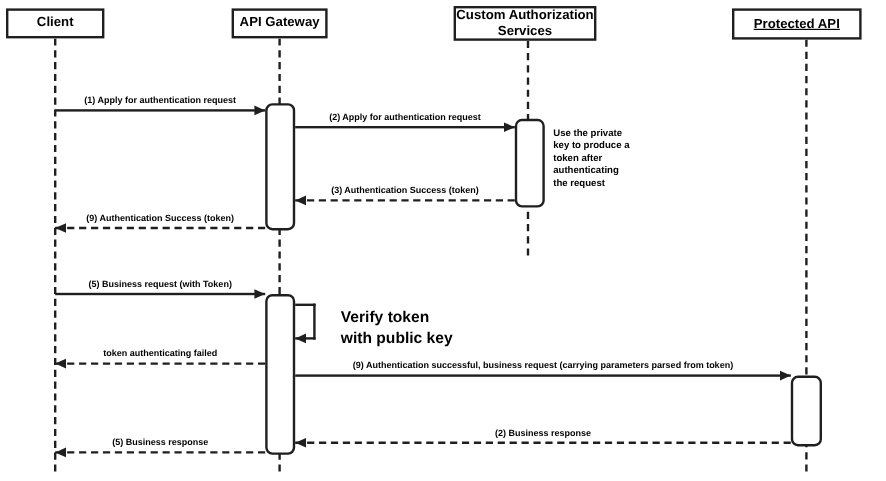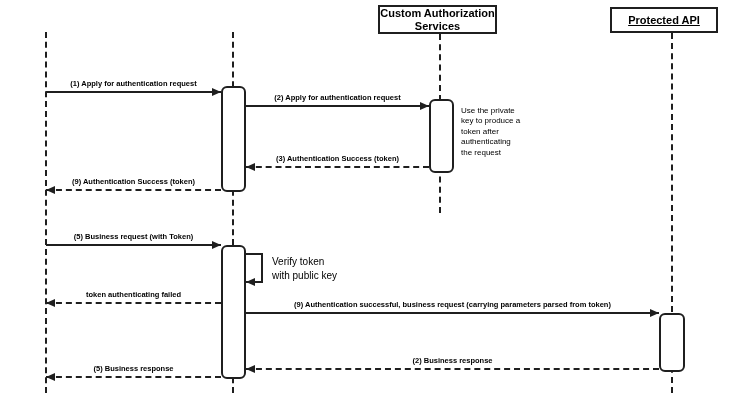--- a/index.html
+++ b/index.html
@@ -65,42 +65,44 @@
   #m7   { left:246px; top:368px; width:413px; }
   #m8   { left:46px;  top:376px; width:175px; }
 
   
   .self-loop {
     position:absolute; left:246px; top:253px; width:17px; height:30px; z-index:3;
     border:2px solid var(--stroke,#1f1f1f); border-left:none;
   }
   .self-loop .arr.left { top:auto; left:0; bottom:-5px; }
   .self-label {
-    position:absolute; left:272px; top:255px; z-index:3;
-    font-size:10px; font-weight:normal; color:#000;
+    position:absolute; left:284px; top:255px; z-index:3;
+    font-size:13px; font-weight:bold; color:#000;
     white-space:pre-line; line-height:1.35;
   }
 
   
   .note {
     position:absolute; left:461px; top:106px; width:84px; z-index:3;
-    font-size:8px; font-weight:normal; color:#000;
+    font-size:8px; font-weight:bold; color:#000;
     white-space:pre-line; line-height:1.3;
   }
 </style>
 </head>
 <body>
 
 <div class="canvas">
 
   <div class="lifeline" id="ll-client"></div>
   <div class="lifeline" id="ll-gateway"></div>
   <div class="lifeline" id="ll-cas"></div>
   <div class="lifeline" id="ll-papi"></div>
 
+  <div class="participant" id="p-client">Client</div>
+  <div class="participant" id="p-gateway">API Gateway</div>
   <div class="participant" id="p-cas">Custom Authorization
 Services</div>
   <div class="participant" id="p-papi">Protected API</div>
 
   <div class="activation" id="act-gw-1"></div>
   <div class="activation" id="act-cas"></div>
   <div class="activation" id="act-gw-2"></div>
   <div class="activation" id="act-papi"></div>
 
   <div class="message solid" id="m1">

